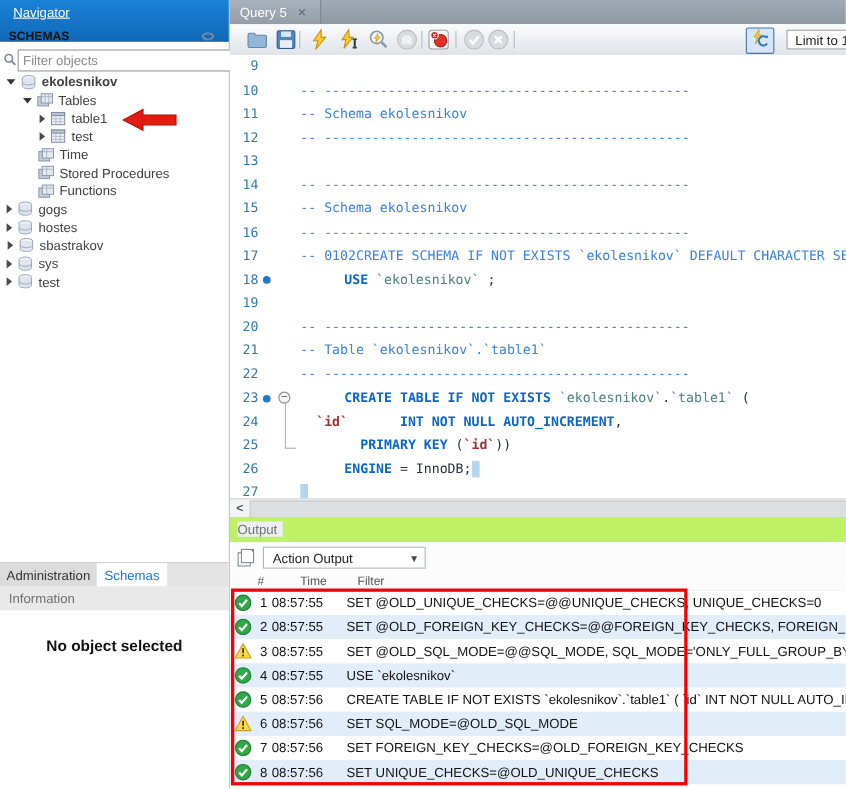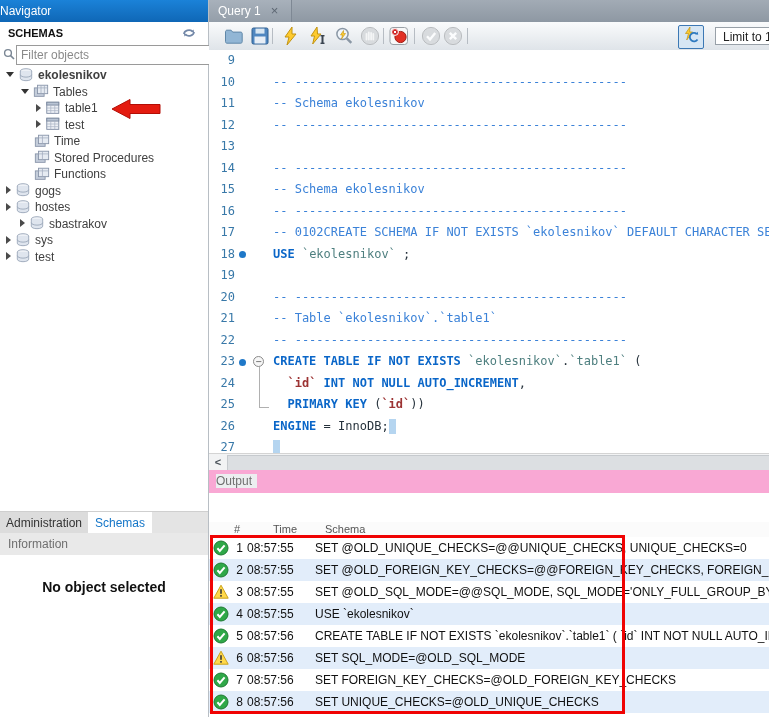--- a/index.html
+++ b/index.html
@@ -7,22 +7,22 @@
        font-family:"Liberation Sans","DejaVu Sans",sans-serif;font-size:12px;color:#222;
        background:#fff;}
   .abs{position:absolute;}
   .dots{background-image:radial-gradient(circle,rgba(0,0,0,.13) 1px,transparent 1px);
         background-size:4px 4px;background-position:1px 1px;}
   .dots-blue{background-image:radial-gradient(circle,rgba(255,255,255,.30) 1px,transparent 1px);
         background-size:4px 4px;background-position:1px 1px;}
 
   
   #left-panel{left:0;top:0;width:208px;height:717px;background:#fff;border-right:1px solid #b8bec4;}
-  #nav-header{left:0;top:0;width:208px;height:22px;background:linear-gradient(#1b82d8,#0f67b6);
-              color:#fff;line-height:22px;padding-left:0;box-sizing:border-box;}
+  #nav-header{left:0;top:0;width:208px;height:38px;background:linear-gradient(#1b82d8,#0f67b6);
+              color:#fff;line-height:22px;padding-left:12px;box-sizing:border-box;text-decoration:underline;}
   #nav-header span{position:relative;z-index:2;}
   #schemas-bar{left:0;top:22px;width:208px;height:22px;line-height:22px;font-weight:bold;font-size:11px;
                padding-left:8px;box-sizing:border-box;color:#111;}
   #refresh-btn{left:180px;top:25px;width:18px;height:16px;cursor:pointer;}
   #filter-row{left:0;top:44px;width:208px;height:24px;}
   #filter-icon{left:3px;top:4px;width:12px;height:12px;}
   #filter-input{position:absolute;left:16px;top:1px;width:186px;height:18px;border:1px solid #9a9a9a;
                 font-family:"Liberation Sans",sans-serif;font-size:12px;padding:0 4px;color:#333;}
   #filter-input::placeholder{color:#8a8a8a;}
   #tree{left:0;top:66px;width:208px;height:440px;}
@@ -62,33 +62,33 @@
 
   #editor{left:209px;top:50px;width:560px;height:403px;background:#fff;overflow:hidden;}
   .eline{position:absolute;left:0;width:560px;height:21.5px;line-height:21.5px;
          font-family:"DejaVu Sans Mono","Liberation Mono",monospace;font-size:12px;white-space:pre;}
   .eline .ln{position:absolute;left:0;width:26px;text-align:right;color:#3878a8;}
   .eline .stmt-dot{position:absolute;left:30px;top:7.5px;width:7px;height:7px;border-radius:50%;background:#1f78c8;}
   .eline .fold{position:absolute;left:44px;top:4.5px;width:11px;height:11px;border:1px solid #8a8a8a;border-radius:50%;
          background:#f6f6f6;color:#666;font-size:10px;line-height:10px;text-align:center;box-sizing:border-box;}
   .eline .code{position:absolute;left:64px;}
   .sc-c{color:#3b82d8;}
-  .sc-k{color:#0a66c8;font-weight:bold;}
+  .sc-k{color:#0a66c8;font-weight:bold;margin-left:40px;}
   .sc-q{color:#4e7f7f;}
   .sc-m{color:#9c3333;font-weight:bold;}
   .sc-p{color:#26323c;}
   .sc-sel{display:inline-block;width:7px;height:15px;vertical-align:middle;background:#b5d5f0;}
   #fold-line{left:258.5px;top:367px;width:9px;height:40px;border-left:1px solid #b0b0b0;border-bottom:1px solid #b0b0b0;}
 
   #hscroll{left:209px;top:453px;width:560px;height:17px;background:#f2f3f4;border-top:1px solid #d4d4d4;}
   #hscroll-left{position:absolute;left:2px;top:1px;width:14px;height:14px;color:#4a525a;text-align:center;
         line-height:14px;font-size:11px;font-weight:bold;}
   #hscroll-thumb{position:absolute;left:18px;top:1px;width:541px;height:14px;background:#dcdfe2;border:1px solid #c6cace;}
 
-  #output-bar{left:209px;top:470px;width:560px;height:23px;line-height:23px;background:#f9a8d4;
+  #output-bar{left:209px;top:470px;width:560px;height:23px;line-height:23px;background:#bef264;
               color:#707070;padding-left:7px;box-sizing:border-box;}
   #output-bar span{background:#eceef0;position:relative;z-index:2;padding-right:5px;}
   #action-row{left:209px;top:493px;width:560px;height:29px;background:#fcfcfc;}
   #action-stack-icon{position:absolute;left:6px;top:5px;width:18px;height:18px;}
   #action-select{position:absolute;left:30px;top:4px;width:148px;height:20px;border:1px solid #b0b6bc;
         background:#fff;line-height:20px;padding-left:8px;box-sizing:border-box;color:#222;}
   #action-select .arrow{position:absolute;right:5px;top:0;color:#444;font-size:9px;line-height:20px;}
 
   #out-header{left:209px;top:522px;width:560px;height:15px;background:#fbfbfb;border-bottom:1px solid #d8d8d8;
         font-size:11px;color:#555;}
@@ -172,21 +172,21 @@
         <div class="trow" style="padding-left: 6px;"><span class="exp exp-closed"></span><span><svg width="16" height="16" viewBox="0 0 18 18">
               <ellipse cx="9" cy="4.6" rx="6.4" ry="2.7" fill="#eef1f6" stroke="#9aa6b8"></ellipse>
               <path d="M2.6 4.6 v8 c0 1.6 2.9 2.8 6.4 2.8 s6.4-1.2 6.4-2.8 v-8" fill="#dfe5ee" stroke="#9aa6b8"></path>
               <path d="M2.6 8.6 c0 1.6 2.9 2.8 6.4 2.8 s6.4-1.2 6.4-2.8" stroke="#9aa6b8" fill="none"></path>
             </svg></span><span class="tlabel">gogs</span></div>
         <div class="trow" style="padding-left: 6px;"><span class="exp exp-closed"></span><span><svg width="16" height="16" viewBox="0 0 18 18">
               <ellipse cx="9" cy="4.6" rx="6.4" ry="2.7" fill="#eef1f6" stroke="#9aa6b8"></ellipse>
               <path d="M2.6 4.6 v8 c0 1.6 2.9 2.8 6.4 2.8 s6.4-1.2 6.4-2.8 v-8" fill="#dfe5ee" stroke="#9aa6b8"></path>
               <path d="M2.6 8.6 c0 1.6 2.9 2.8 6.4 2.8 s6.4-1.2 6.4-2.8" stroke="#9aa6b8" fill="none"></path>
             </svg></span><span class="tlabel">hostes</span></div>
-        <div class="trow" style="padding-left: 20px;"><span class="exp exp-closed"></span><span><svg width="16" height="16" viewBox="0 0 18 18">
+        <div class="trow" style="padding-left: 7px;"><span class="exp exp-closed"></span><span><svg width="16" height="16" viewBox="0 0 18 18">
               <ellipse cx="9" cy="4.6" rx="6.4" ry="2.7" fill="#eef1f6" stroke="#9aa6b8"></ellipse>
               <path d="M2.6 4.6 v8 c0 1.6 2.9 2.8 6.4 2.8 s6.4-1.2 6.4-2.8 v-8" fill="#dfe5ee" stroke="#9aa6b8"></path>
               <path d="M2.6 8.6 c0 1.6 2.9 2.8 6.4 2.8 s6.4-1.2 6.4-2.8" stroke="#9aa6b8" fill="none"></path>
             </svg></span><span class="tlabel">sbastrakov</span></div>
         <div class="trow" style="padding-left: 6px;"><span class="exp exp-closed"></span><span><svg width="16" height="16" viewBox="0 0 18 18">
               <ellipse cx="9" cy="4.6" rx="6.4" ry="2.7" fill="#eef1f6" stroke="#9aa6b8"></ellipse>
               <path d="M2.6 4.6 v8 c0 1.6 2.9 2.8 6.4 2.8 s6.4-1.2 6.4-2.8 v-8" fill="#dfe5ee" stroke="#9aa6b8"></path>
               <path d="M2.6 8.6 c0 1.6 2.9 2.8 6.4 2.8 s6.4-1.2 6.4-2.8" stroke="#9aa6b8" fill="none"></path>
             </svg></span><span class="tlabel">sys</span></div>
         <div class="trow" style="padding-left: 6px;"><span class="exp exp-closed"></span><span><svg width="16" height="16" viewBox="0 0 18 18">
@@ -203,21 +203,21 @@
     <div id="info-bar" class="abs dots">
       <span>Information</span>
     </div>
     <div id="info-body" class="abs">
       <div id="no-object">No object selected</div>
     </div>
   </div>
 
   <div id="tab-strip" class="abs"></div>
   <div id="query-tab" class="abs">
-    <span>Query 1</span><span class="close">×</span>
+    <span>Query 5</span><span class="close">×</span>
   </div>
 
   <div id="toolbar" class="abs">
     <span class="tico" style="left:15px">
       <svg width="20" height="20" viewBox="0 0 20 20">
           <path d="M1.5 5.8c0-.9.6-1.6 1.4-1.6h4.2l1.6 1.9h8.1c.8 0 1.4.7 1.4 1.5v8c0 .9-.6 1.6-1.4 1.6H2.9c-.8 0-1.4-.7-1.4-1.6z" fill="#92b6d5" stroke="#5f87a8"></path>
         </svg></span>
     <span class="tico" style="left:41px">
       <svg width="20" height="20" viewBox="0 0 20 20">
           <rect x="2" y="2" width="16" height="16" rx="1.5" fill="#4f86c0" stroke="#2f5e90"></rect>
@@ -304,24 +304,35 @@
   <div id="fold-line" class="abs"></div>
 
   <div id="hscroll" class="abs">
     <span id="hscroll-left">&lt;</span>
     <span id="hscroll-thumb"></span>
   </div>
 
   <div id="output-bar" class="abs dots">
     <span>Output</span>
   </div>
+  <div id="action-row" class="abs">
+    <svg id="action-stack-icon" width="18" height="18" viewBox="0 0 18 18">
+      <rect x="1.5" y="4.5" width="11" height="12" fill="#fff" stroke="#7d8a98"></rect>
+      <rect x="4.5" y="1.5" width="11" height="12" fill="#fff" stroke="#7d8a98"></rect>
+      <path d="M15.5 1.5 l-3 0 3 3 z" fill="#7d8a98"></path>
+    </svg>
+    <div id="action-select">
+      <span>Action Output</span>
+      <span class="arrow">▼</span>
+    </div>
+  </div>
   <div id="out-header" class="abs">
     <span class="hc" id="oh-num">#</span>
     <span class="hc" id="oh-time">Time</span>
-    <span class="hc" id="oh-action">Schema</span>
+    <span class="hc" id="oh-action">Filter</span>
   </div>
   <div id="out-rows" class="abs">
       <div class="orow" style="top: 0px;">
         <span class="st"><svg width="16" height="16" viewBox="0 0 16 16">
             <circle cx="8" cy="8" r="7" fill="#2fa848" stroke="#1f7a33"></circle>
             <path d="M4.4 8.3 l2.4 2.6 4.8-5.6" stroke="#fff" stroke-width="2" fill="none"></path>
           </svg></span>
         <span class="num">1</span>
         <span class="time">08:57:55</span>
         <span class="act">SET @OLD_UNIQUE_CHECKS=@@UNIQUE_CHECKS, UNIQUE_CHECKS=0</span>

